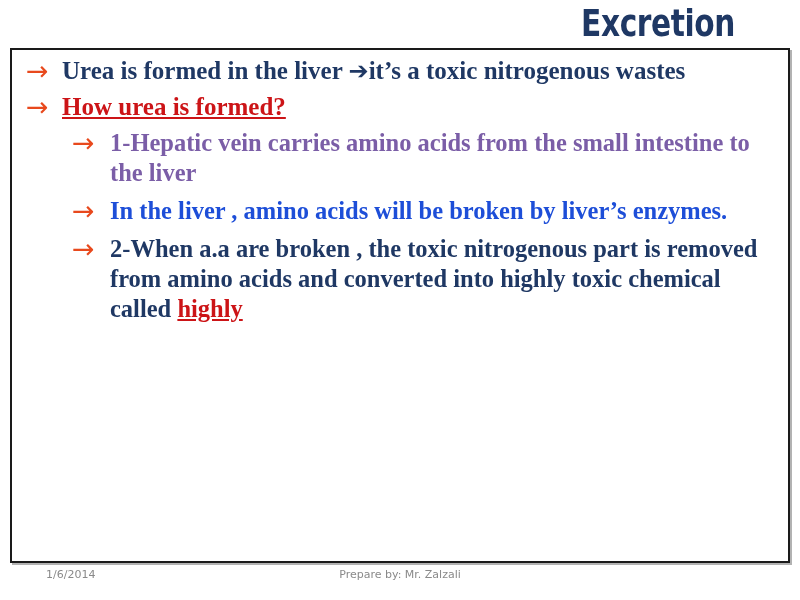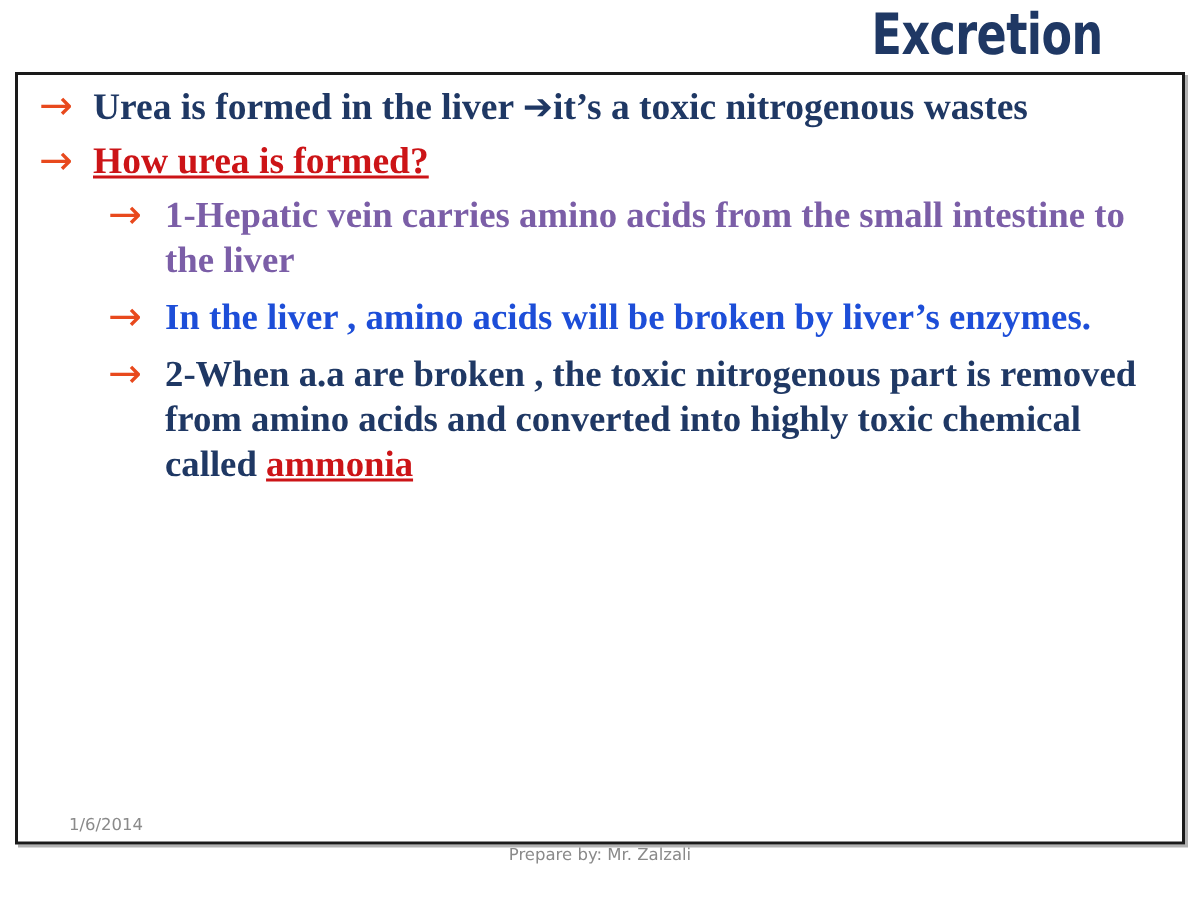--- a/index.html
+++ b/index.html
@@ -94,41 +94,40 @@
     font-family: "DejaVu Sans", "Liberation Sans", sans-serif;
     font-weight: bold;
     color: #1F3864;
     font-size: 24px;
   }
 
   
   .footer {
     position: absolute;
     left: 0;
-    top: 541px;
+    top: 566px;
     width: 684px;
     height: 24px;
     font-family: "DejaVu Sans", "Liberation Sans", sans-serif;
     font-size: 11px;
     color: #8a8a8a;
   }
   .footer-date {
     position: absolute;
     left: 46px;
     top: 2px;
     white-space: nowrap;
   }
   .footer-author {
     position: absolute;
     left: 0;
     top: 2px;
     width: 800px;
     text-align: center;
     white-space: nowrap;
-    margin-top: 20px;
   }
 </style>
 </head>
 <body>
 
 <div class="slide-title">Excretion</div>
 
 <div class="content-box">
 
   <div class="bullet level-1">
@@ -146,21 +145,21 @@
     <span class="bullet-text c-purple">1-Hepatic vein carries amino acids from the small intestine to the liver</span>
   </div>
 
   <div class="bullet level-2">
     <span class="arrow-marker">→</span>
     <span class="bullet-text c-green">In the liver , amino acids will be broken by liver’s enzymes.</span>
   </div>
 
   <div class="bullet level-2">
     <span class="arrow-marker">→</span>
-    <span class="bullet-text c-navy"><span>2-When a.a are broken , the toxic nitrogenous part is removed from amino acids and converted into highly toxic chemical called </span><span class="c-red u">ammonia</span></span>
+    <span class="bullet-text c-navy"><span>2-When a.a are broken , the toxic nitrogenous part is removed from amino acids and converted into highly toxic chemical called </span><span class="c-red u">highly</span></span>
   </div>
 
 </div>
 
 <div class="footer">
   <span class="footer-date">1/6/2014</span>
   <span class="footer-author">Prepare by:  Mr. Zalzali</span>
 </div>
 
 </body></html>

